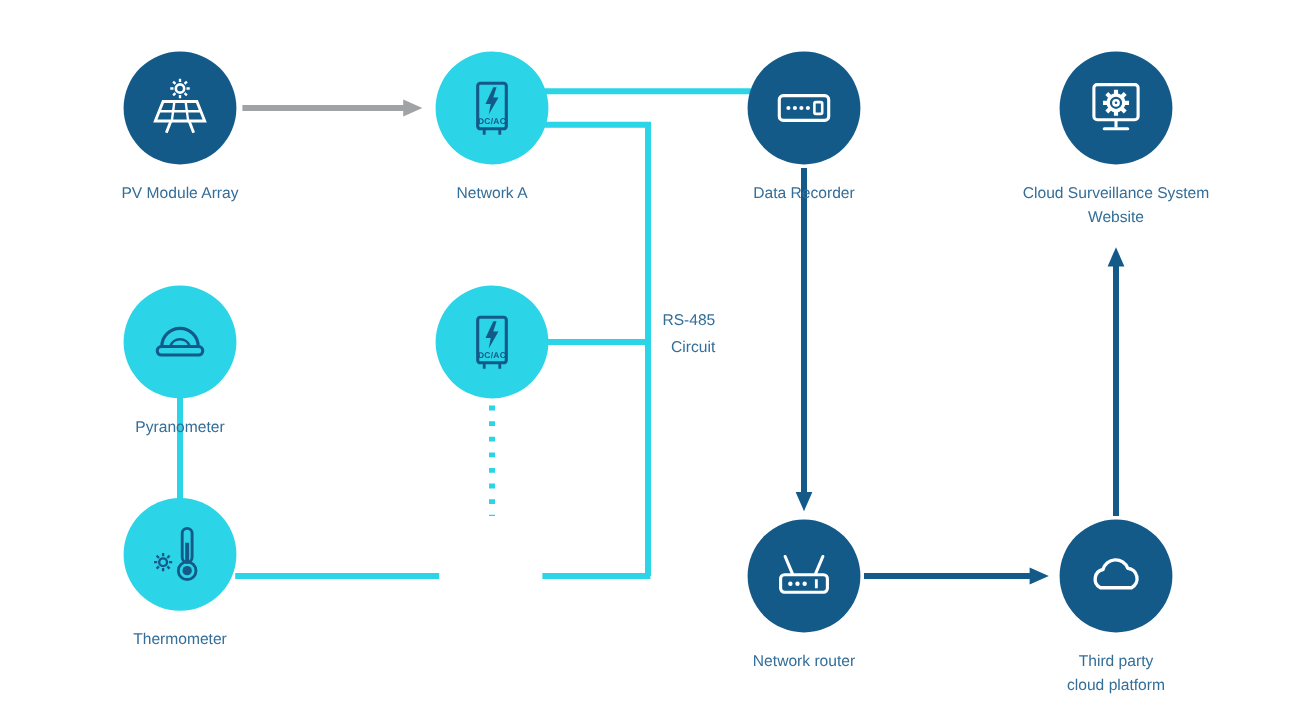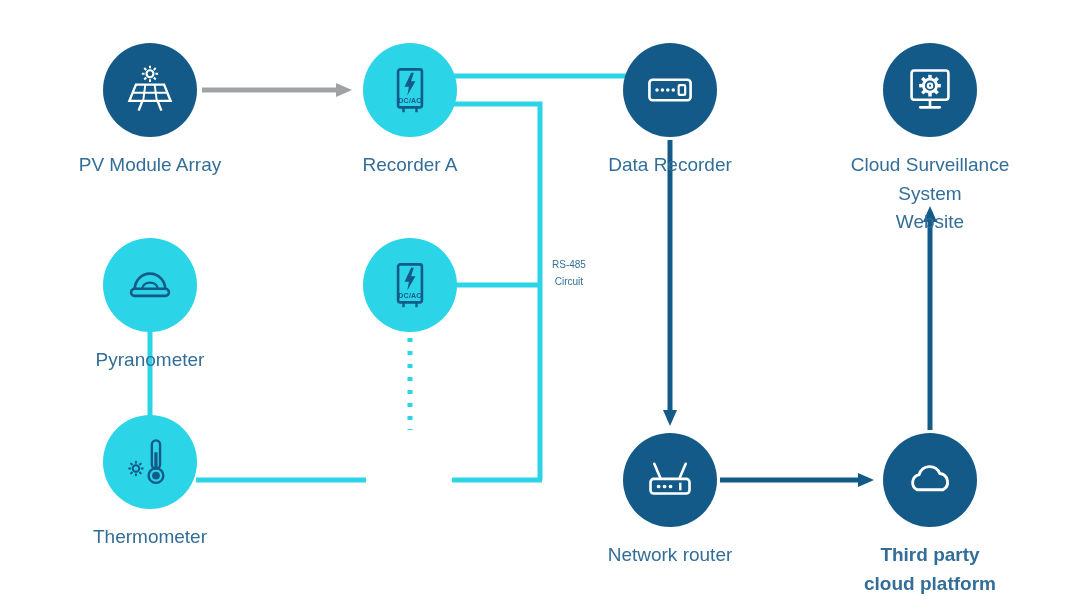--- a/index.html
+++ b/index.html
@@ -18,23 +18,23 @@
   .l-cyan{stroke:var(--cyan);stroke-width:5;fill:none;}
   .l-blue{stroke:var(--dark-blue);stroke-width:5;fill:none;}
   .l-gray{stroke:var(--gray);stroke-width:5;fill:none;}
   .dashed{stroke-dasharray:4 9;}
   .m-blue{fill:var(--dark-blue);}
   .m-gray{fill:var(--gray);}
   .node{position:absolute;width:220px;text-align:center;}
   .circle{width:94px;height:94px;border-radius:50%;margin:0 auto;display:flex;align-items:center;justify-content:center;}
   .circle.dark{background:var(--dark-blue);}
   .circle.cyan{background:var(--cyan);}
-  .node-label{margin-top:14px;font-size:19px;line-height:1.5;color:var(--label-text);}
+  .node-label{margin-top:14px;font-size:13px;line-height:1.5;color:var(--label-text);}
   .node-label span{display:block;}
-  .annotation{position:absolute;font-size:10px;line-height:1.7;color:var(--label-text);text-align:center;}
+  .annotation{position:absolute;font-size:13px;line-height:1.7;color:var(--label-text);text-align:right;}
   .icon{display:block;}
   .ic-w{stroke:#fff;fill:none;}
   .ic-wf{fill:#fff;stroke:none;}
   .ic-d{stroke:var(--dark-blue);fill:none;}
   .ic-df{fill:var(--dark-blue);stroke:none;}
   .ic-txt{fill:var(--dark-blue);font-family:"Liberation Sans",sans-serif;font-weight:bold;font-size:6.5px;letter-spacing:.2px;}
 </style>
 </head>
 <body>
 
@@ -97,21 +97,21 @@
       <svg class="icon" width="52" height="52" viewBox="0 0 48 48">
         <rect class="ic-d" stroke-width="2.4" x="13" y="5" width="22" height="35" rx="2"></rect>
         <path class="ic-df" d="M25 8 L19 21 H23 L21.5 29 L29 16 H25 L27.5 8 Z"></path>
         <text class="ic-txt" x="24" y="36" text-anchor="middle">DC/AC</text>
         <g class="ic-d" stroke-width="2.2">
           <line x1="18" y1="40" x2="18" y2="44.5"></line>
             <line x1="30" y1="40" x2="30" y2="44.5"></line>
         </g>
       </svg>
     </div>
-    <div class="node-label">Recorder A</div>
+    <div class="node-label">Network A</div>
   </div>
 
   <div class="node" style="left:560px;top:43px;">
     <div class="circle dark">
       <svg class="icon" width="52" height="52" viewBox="0 0 48 48">
         <rect class="ic-w" stroke-width="2.4" x="5" y="14.5" width="38" height="19" rx="3"></rect>
         <circle class="ic-wf" cx="12" cy="24" r="1.6"></circle>
           <circle class="ic-wf" cx="17" cy="24" r="1.6"></circle>
         <circle class="ic-wf" cx="22" cy="24" r="1.6"></circle>
           <circle class="ic-wf" cx="27" cy="24" r="1.6"></circle>
@@ -209,21 +209,21 @@
         <rect class="ic-w" stroke-width="2.4" x="6" y="23" width="36" height="13.5" rx="3"></rect>
         <circle class="ic-wf" cx="13.5" cy="30" r="1.7"></circle>
           <circle class="ic-wf" cx="19" cy="30" r="1.7"></circle>
         <circle class="ic-wf" cx="24.5" cy="30" r="1.7"></circle>
         <line class="ic-w" stroke-width="2.2" x1="33.5" y1="26.5" x2="33.5" y2="33.5"></line>
       </svg>
     </div>
     <div class="node-label">Network router</div>
   </div>
 
-  <div class="node" style="left:820px;top:433px;font-weight:bold;">
+  <div class="node" style="left:820px;top:433px;">
     <div class="circle dark">
       <svg class="icon" width="52" height="52" viewBox="0 0 48 48">
         <path class="ic-w" stroke-width="2.6" stroke-linejoin="round" stroke-linecap="round" d="M12 33 A7.5 7.5 0 0 1 14 19 A10 10 0 0 1 33 18 A8 8 0 0 1 36 33 Z"></path>
       </svg>
     </div>
     <div class="node-label">
       <span>Third party</span>
       <span>cloud platform</span>
     </div>
   </div>

